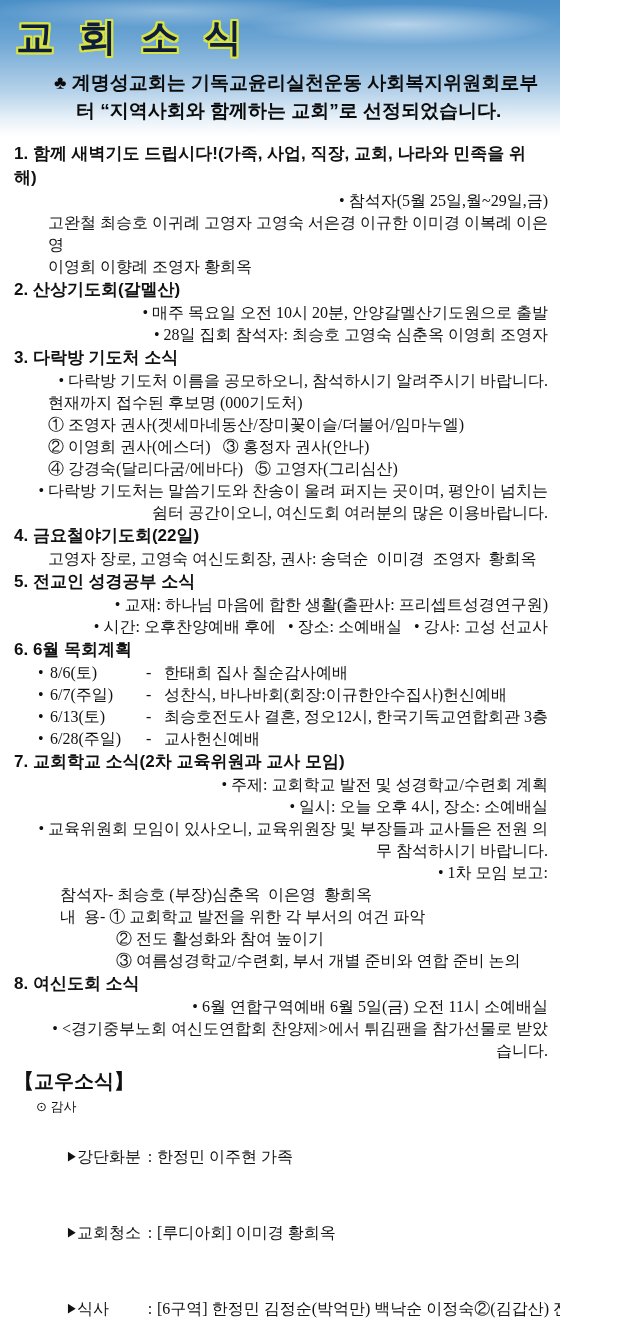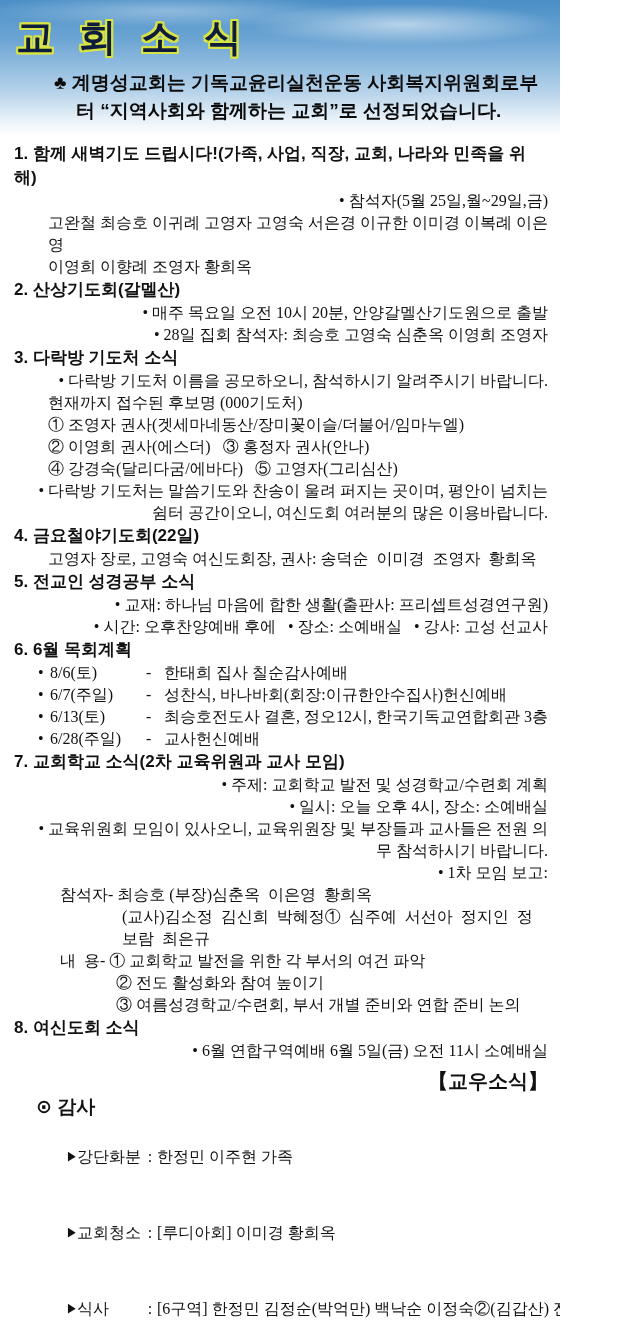--- a/index.html
+++ b/index.html
@@ -64,25 +64,25 @@
   .i4{padding-left:102px;}                     
   
   .sched{display:flex;padding-left:24px;}
   .sched .bullet{width:12px;}
   .sched .date{width:96px;}
   .sched .dash{width:18px;text-align:left;}
   
   .gm-heading{
     margin:6px 0 0 0;
     font-family:"Liberation Sans","DejaVu Sans",sans-serif;
-    font-weight:700;font-size:20px;line-height:26px;text-align:right;
+    font-weight:700;font-size:20px;line-height:26px;
   }
   .gm-sub{
     font-family:"Liberation Sans","DejaVu Sans",sans-serif;
-    font-weight:700;font-size:19px;line-height:25px;
+    font-weight:400;font-size:13px;line-height:25px;
     padding-left:22px;
   }
   .gm-line{
     font-size:16px;line-height:25px;
     padding-left:20px;
     white-space:pre;
     font-family:Liberation Serif, serif;
   }
   .gm-arrow{display:inline-block;width:11px;font-size:12px;vertical-align:1px;}
   .gm-label{
@@ -165,29 +165,29 @@
       </div>
     </section>
 
     <section>
       <div class="sec-title">7. 교회학교 소식(2차 교육위원과 교사 모임)</div>
       <div class="line i1">• 주제: 교회학교 발전 및 성경학교/수련회 계획</div>
       <div class="line i1">• 일시: 오늘 오후 4시, 장소: 소예배실</div>
       <div class="line i1">• 교육위원회 모임이 있사오니, 교육위원장 및 부장들과 교사들은 전원 의무 참석하시기 바랍니다.</div>
       <div class="line i1">• 1차 모임 보고:</div>
       <div class="line i2w">참석자- 최승호 (부장)심춘옥  이은영  황희옥</div>
-      <div class="line i3">(교사)김소정  김신희  박혜정①  심주예  서선아  정지인  정보람  최은규</div>
       <div class="line i2w">내  용- ① 교회학교 발전을 위한 각 부서의 여건 파악</div>
       <div class="line i4">② 전도 활성화와 참여 높이기</div>
       <div class="line i4">③ 여름성경학교/수련회, 부서 개별 준비와 연합 준비 논의</div>
     </section>
 
     <section>
       <div class="sec-title">8. 여신도회 소식</div>
       <div class="line i1">• 6월 연합구역예배 6월 5일(금) 오전 11시 소예배실</div>
+      <div class="line i1">• &lt;경기중부노회 여신도연합회 찬양제&gt;에서 튀김팬을 참가선물로 받았습니다.</div>
     </section>
 
     <section>
       <div class="gm-heading">【교우소식】</div>
       <div class="gm-sub">⊙ 감사</div>
 
       <div class="gm-line">
         <span class="gm-arrow">▶</span><span class="gm-label">강단화분</span><span class="gm-colon">:</span><span>한정민 이주현 가족</span>
       </div>
       <div class="gm-line">

